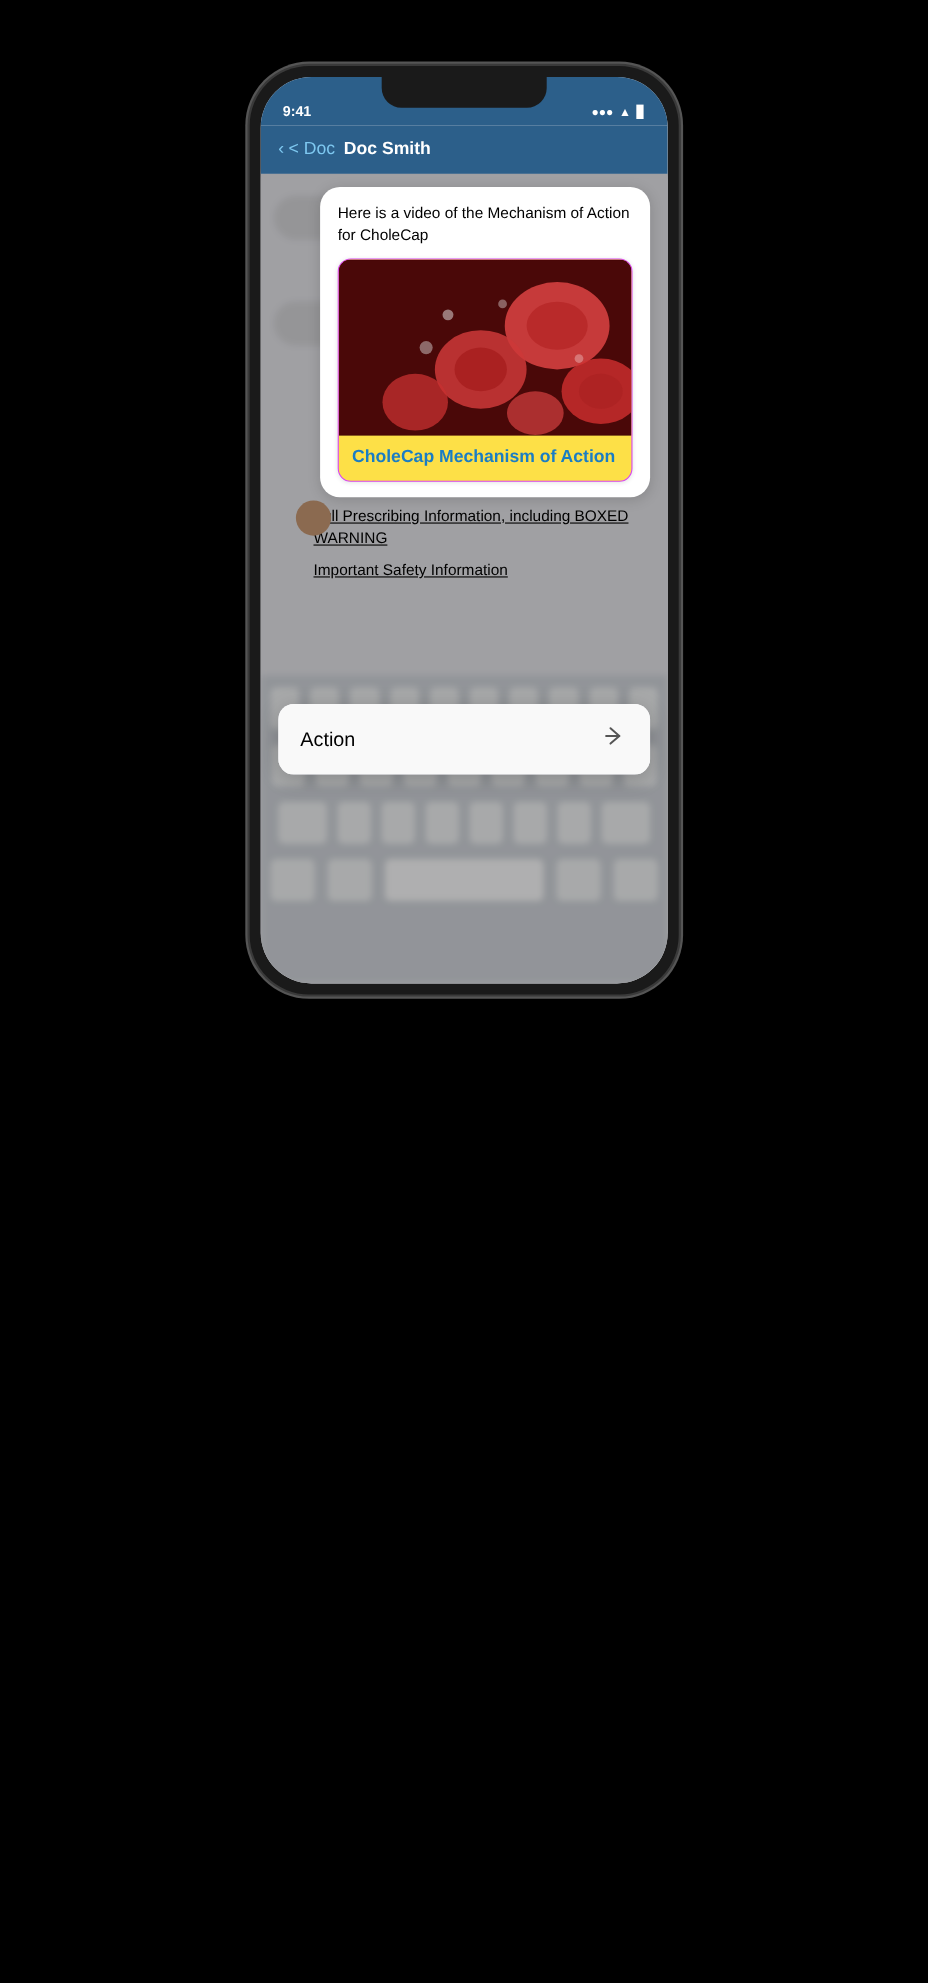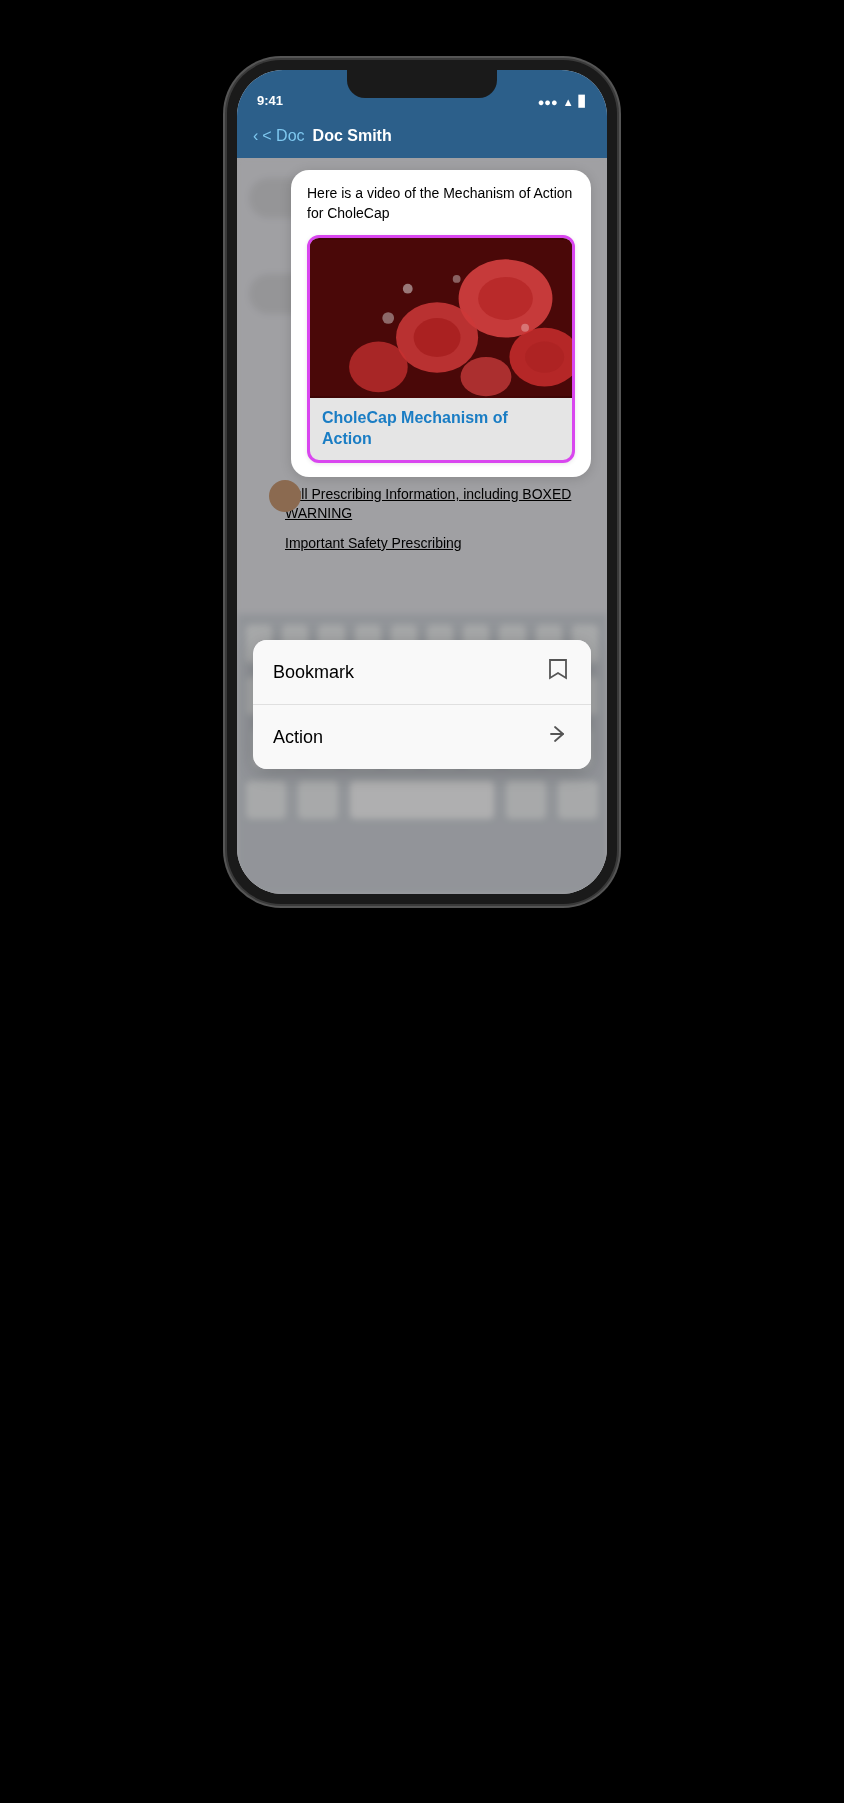--- a/index.html
+++ b/index.html
@@ -170,24 +170,24 @@
 
     .bubble-text {
       font-size: 14px;
       color: #000;
       line-height: 1.4;
       margin-bottom: 12px;
     }
 
     
     .video-card {
-      background: #e5e5e5;
+      background: #fde047;
       border-radius: 12px;
       overflow: hidden;
-      border: 3px solid #d946ef;
+      border: 1px solid #d946ef;
       box-shadow: 0 1px 4px rgba(0,0,0,0.1);
     }
 
     .video-thumbnail {
       width: 100%;
       height: 160px;
       background: radial-gradient(ellipse at center, #8b1a1a 0%, #5a0a0a 40%, #3a0505 100%);
       position: relative;
       overflow: hidden;
     }
@@ -389,36 +389,28 @@
                 <circle cx="80" cy="80" r="6" fill="#e0e0e0" opacity="0.45"></circle>
                 <circle cx="220" cy="90" r="4" fill="#fff" opacity="0.3"></circle>
               </svg>
             </div>
             <div class="video-title">CholeCap Mechanism of Action</div>
           </div>
         </div>
 
         <div class="links-area">
           <a class="link-item">Full Prescribing Information, including BOXED WARNING</a>
-          <a class="link-item">Important Safety Prescribing</a>
+          <a class="link-item">Important Safety Information</a>
         </div>
 
         <div class="avatar" style="bottom: 52px; left: 16px;"></div>
       </div>
 
       <div style="position:absolute; top:570px; left:16px; right:16px; z-index:40;">
         <div class="context-menu-container">
-          <div class="menu-item">
-            <span class="menu-label">Bookmark</span>
-            <span class="menu-icon">
-              <svg width="26" height="26" viewBox="0 0 26 26" fill="none" xmlns="http://www.w3.org/2000/svg">
-                <path d="M5 4h16v18l-8-5-8 5V4z" stroke="#555" stroke-width="1.8" fill="none"></path>
-              </svg>
-            </span>
-          </div>
           <div class="menu-item">
             <span class="menu-label">Action</span>
             <span class="menu-icon">
               <svg width="26" height="26" viewBox="0 0 26 26" fill="none" xmlns="http://www.w3.org/2000/svg">
                 <path d="M10 6l8 7-8 7" stroke="#555" stroke-width="1.8" stroke-linecap="round" stroke-linejoin="round" fill="none"></path>
                 <path d="M18 13H6" stroke="#555" stroke-width="1.8" stroke-linecap="round" fill="none"></path>
               </svg>
             </span>
           </div>
         </div>

